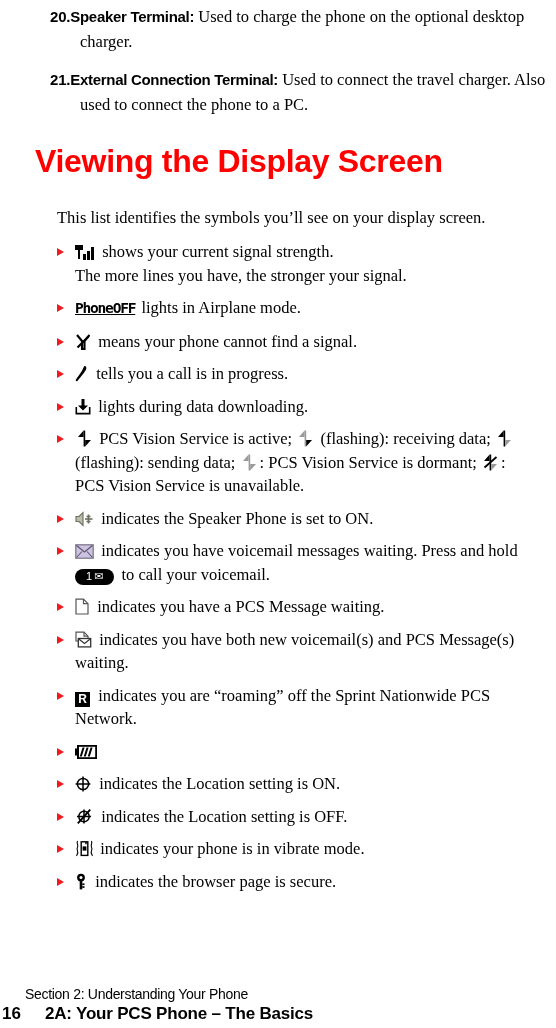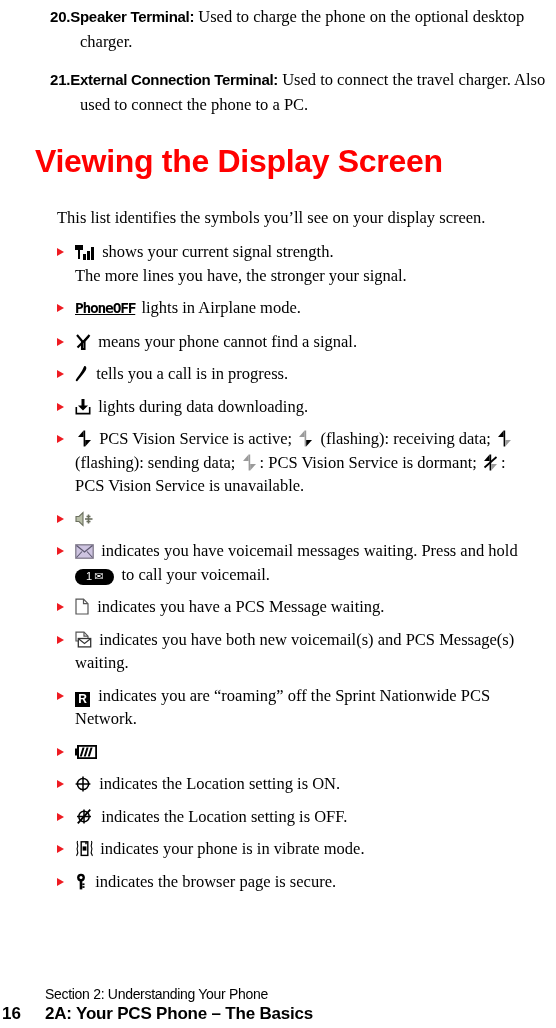--- a/index.html
+++ b/index.html
@@ -195,21 +195,21 @@
   .footer {
     position: absolute;
     left: 0;
     bottom: 8px;
     width: 556px;
   }
   .footer-line1 {
     font-family: "Liberation Sans", sans-serif;
     font-size: 14px;
     color: #000;
-    margin-left: 45px;
+    margin-left: 25px;
     line-height: 19px;
     letter-spacing: -0.3px;
   }
   .footer-row {
     display: flex;
     align-items: baseline;
   }
   .footer-pageno {
     font-family: "Liberation Sans", sans-serif;
     font-weight: bold;
@@ -331,21 +331,21 @@
 
     <li class="bullet">
       <span class="tri"></span>
       <span class="ic ic-speaker">
         <svg width="19" height="16" viewBox="0 0 19 16">
           <path d="M1 5.5 L4 5.5 L8 1.5 L8 14.5 L4 10.5 L1 10.5 Z" fill="#b9bfa8" stroke="#6b6f5f" stroke-width="1.1"></path>
           <path d="M13.5 3.5 L13.5 12.5" stroke="#6b6f5f" stroke-width="1.6"></path>
           <path d="M10 8 L17.5 8" stroke="#6b6f5f" stroke-width="1.6"></path>
           <path d="M11.5 5.5 L15.5 5.5 M11.5 10.5 L15.5 10.5" stroke="#6b6f5f" stroke-width="1.4"></path>
         </svg>
-      </span>
+      </span><span> indicates the Speaker Phone is set to ON.</span>
     </li>
 
     <li class="bullet">
       <span class="tri"></span>
       <span class="ic ic-vmail">
         <svg width="19" height="15" viewBox="0 0 19 15">
           <rect x="0.8" y="0.8" width="17.4" height="13.4" fill="#cdc3e0" stroke="#807a8c" stroke-width="1.3"></rect>
           <path d="M1.5 1.5 L9.5 8 L17.5 1.5" stroke="#5d5870" stroke-width="1.3" fill="none"></path>
           <path d="M1.5 13.5 L7 7.5 M17.5 13.5 L12 7.5" stroke="#5d5870" stroke-width="1.1" fill="none"></path>
         </svg>

